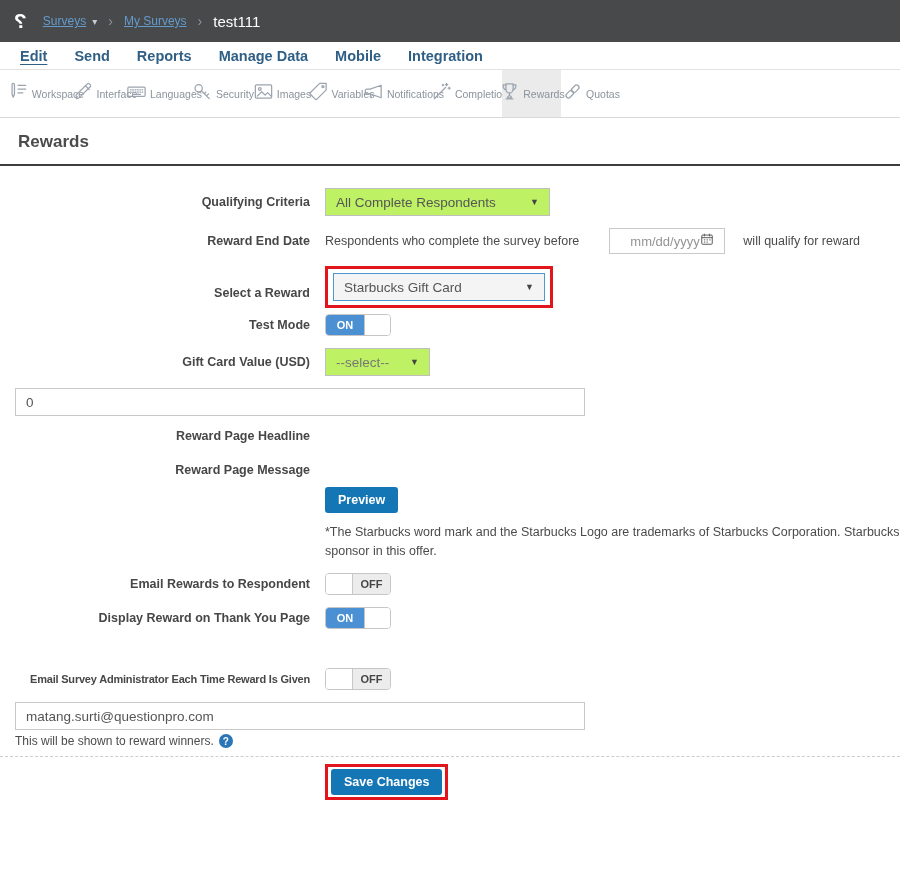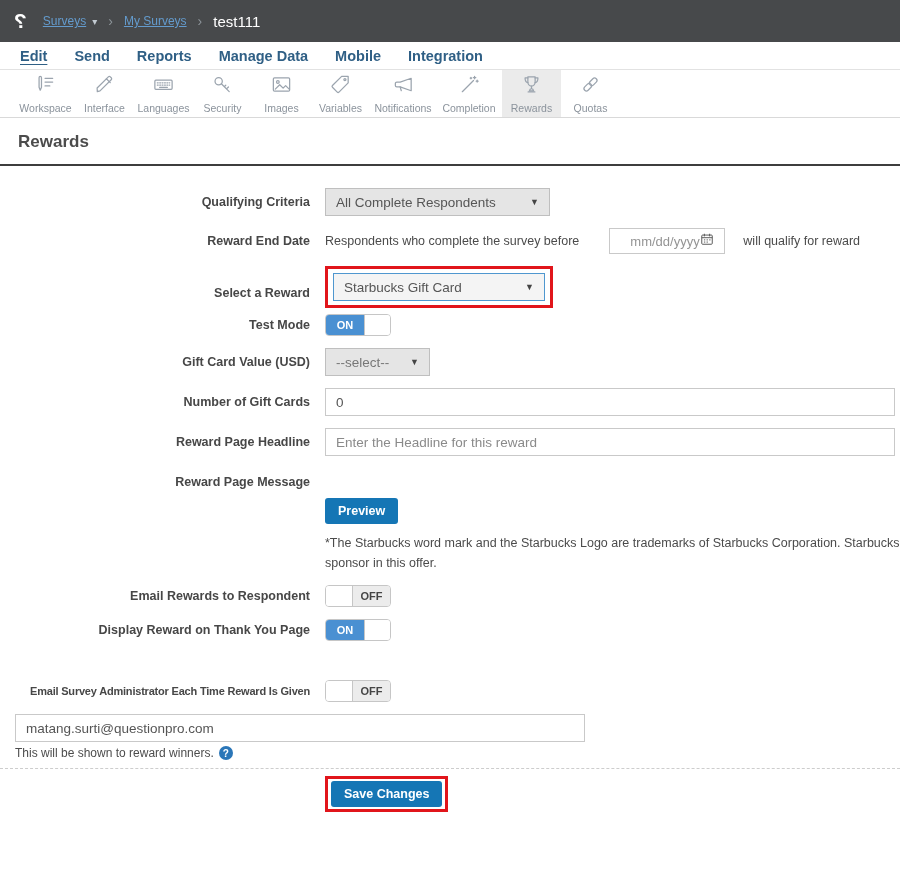--- a/index.html
+++ b/index.html
@@ -14,40 +14,40 @@
   .crumb-caret { color:#c3cbd2; font-size:10px; margin-left:6px; }
   .crumb-sep { color:#8d9499; font-size:14px; margin:0 11px; }
 
   
   .tabs { height:28px; display:flex; align-items:center; padding-left:20px; border-bottom:1px solid #e2e2e2; background:#fff; }
   .tab { font-size:14.5px; font-weight:bold; color:#2f5f85; margin-right:27px; text-decoration:none; cursor:pointer; }
   .tab.active { text-decoration:underline; text-underline-offset:3px; }
 
   
   .toolbar { height:48px; display:flex; align-items:stretch; padding-left:16px; border-bottom:1px solid #d9d9d9; background:#fff; }
-  .tool { width:59px; display:flex; flex-direction:column; align-items:center; justify-content:center; gap:2px; cursor:pointer; }
+  .tool { width:59px; display:flex; align-items:center; justify-content:center; gap:2px; cursor:pointer; }
   .tool.wide { width:66px; }
   .tool.active { background:#ebebeb; }
   .tool svg { width:23px; height:23px; stroke:#9ba4ae; fill:none; stroke-width:1.3; stroke-linecap:round; stroke-linejoin:round; }
   .tool-label { font-size:10.5px; color:#8b939c; white-space:nowrap; }
 
   
   .page-head { margin:14px 0 12px 18px; font-size:17px; font-weight:bold; color:#4c4c4c; }
   .dark-rule { border:none; border-top:2px solid #3d3d3d; width:100%; }
 
   
   .form { margin-top:22px; }
   .row { display:flex; align-items:center; margin-bottom:12px; }
   .row.top { align-items:flex-start; }
   .lbl { flex:0 0 310px; text-align:right; font-size:12.5px; font-weight:bold; color:#474747; line-height:1.3; }
   .lbl.long { font-size:11px; letter-spacing:-0.2px; }
   .ctl { margin-left:15px; display:flex; align-items:center; }
 
   .select { display:inline-flex; align-items:center; justify-content:space-between;
-    border:1px solid #bfbfbf; background:#e5e5e5; height:28px; padding:0 10px;
+    border:1px solid #bfbfbf; background:#bef264; height:28px; padding:0 10px;
     font-size:13.5px; color:#555; cursor:pointer; }
   .caret { font-size:9px; color:#444; margin-left:14px; }
   .sel-qual { width:225px; }
   .sel-reward { width:212px; border-color:#4f97cf; background:#f4f4f4; }
   .sel-value { width:105px; color:#777; }
 
   .red-box { border:3px solid #e1151b; padding:4px 5px; display:inline-block; }
   .red-box-btn { border:3px solid #e1151b; padding:2px 3px; display:inline-block; }
 
   .inline-txt { font-size:12.5px; color:#4b4b4b; }
@@ -240,31 +240,27 @@
     <div class="lbl">Gift Card Value (USD)</div>
     <div class="ctl">
       <div class="select sel-value">
         <span>--select--</span>
         <span class="caret">▼</span>
       </div>
     </div>
   </div>
 
   <div class="row">
-    <div class="lbl">Number of Gift Cards</div>
     <div class="ctl">
       <input class="txt-input" type="text" value="0" style="">
     </div>
   </div>
 
   <div class="row" style="margin-bottom:10px; margin-top:6px;">
     <div class="lbl">Reward Page Headline</div>
-    <div class="ctl">
-      <input class="txt-input" type="text" placeholder="Enter the Headline for this reward" style="">
-    </div>
   </div>
 
   <div class="row top" style="margin-bottom:8px;">
     <div class="lbl" style="padding-top:8px;">Reward Page Message</div>
   </div>
 
   <div class="row" style="margin-bottom:10px;">
     <div class="lbl"></div>
     <div class="ctl">
       <button class="btn">Preview</button>

